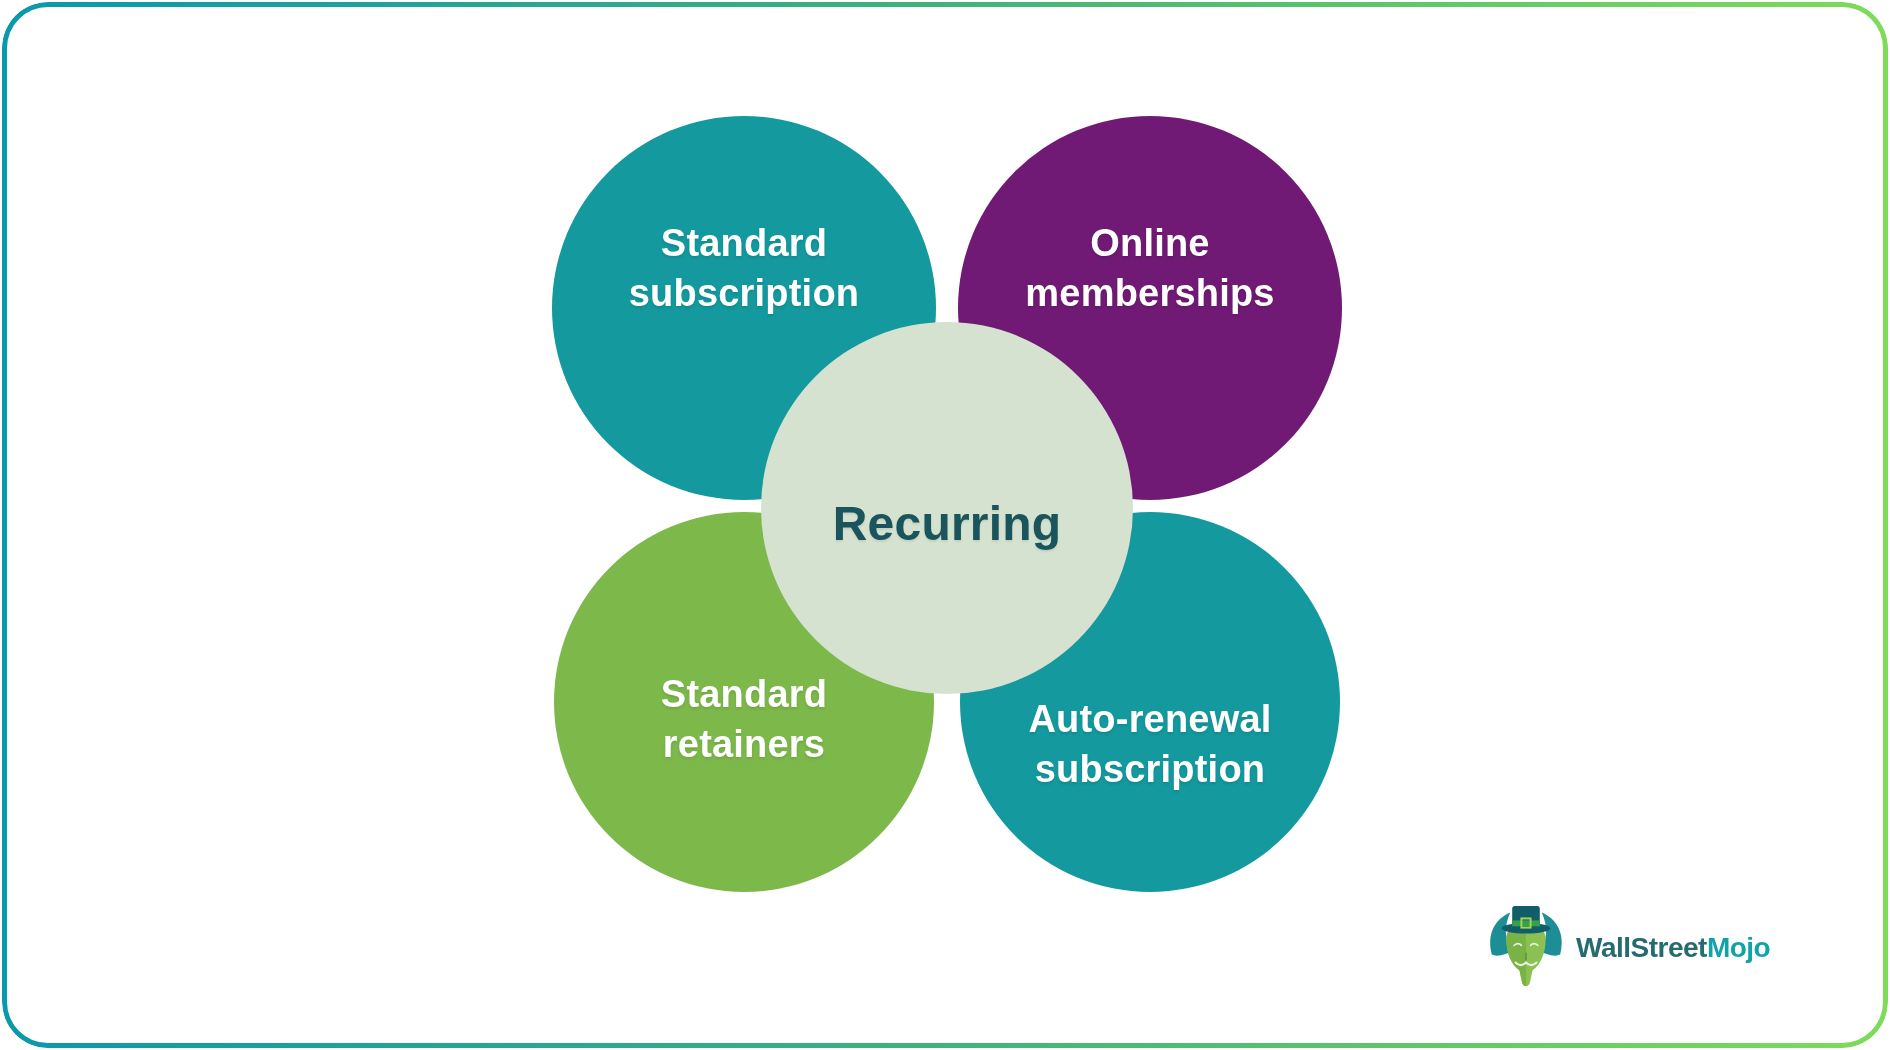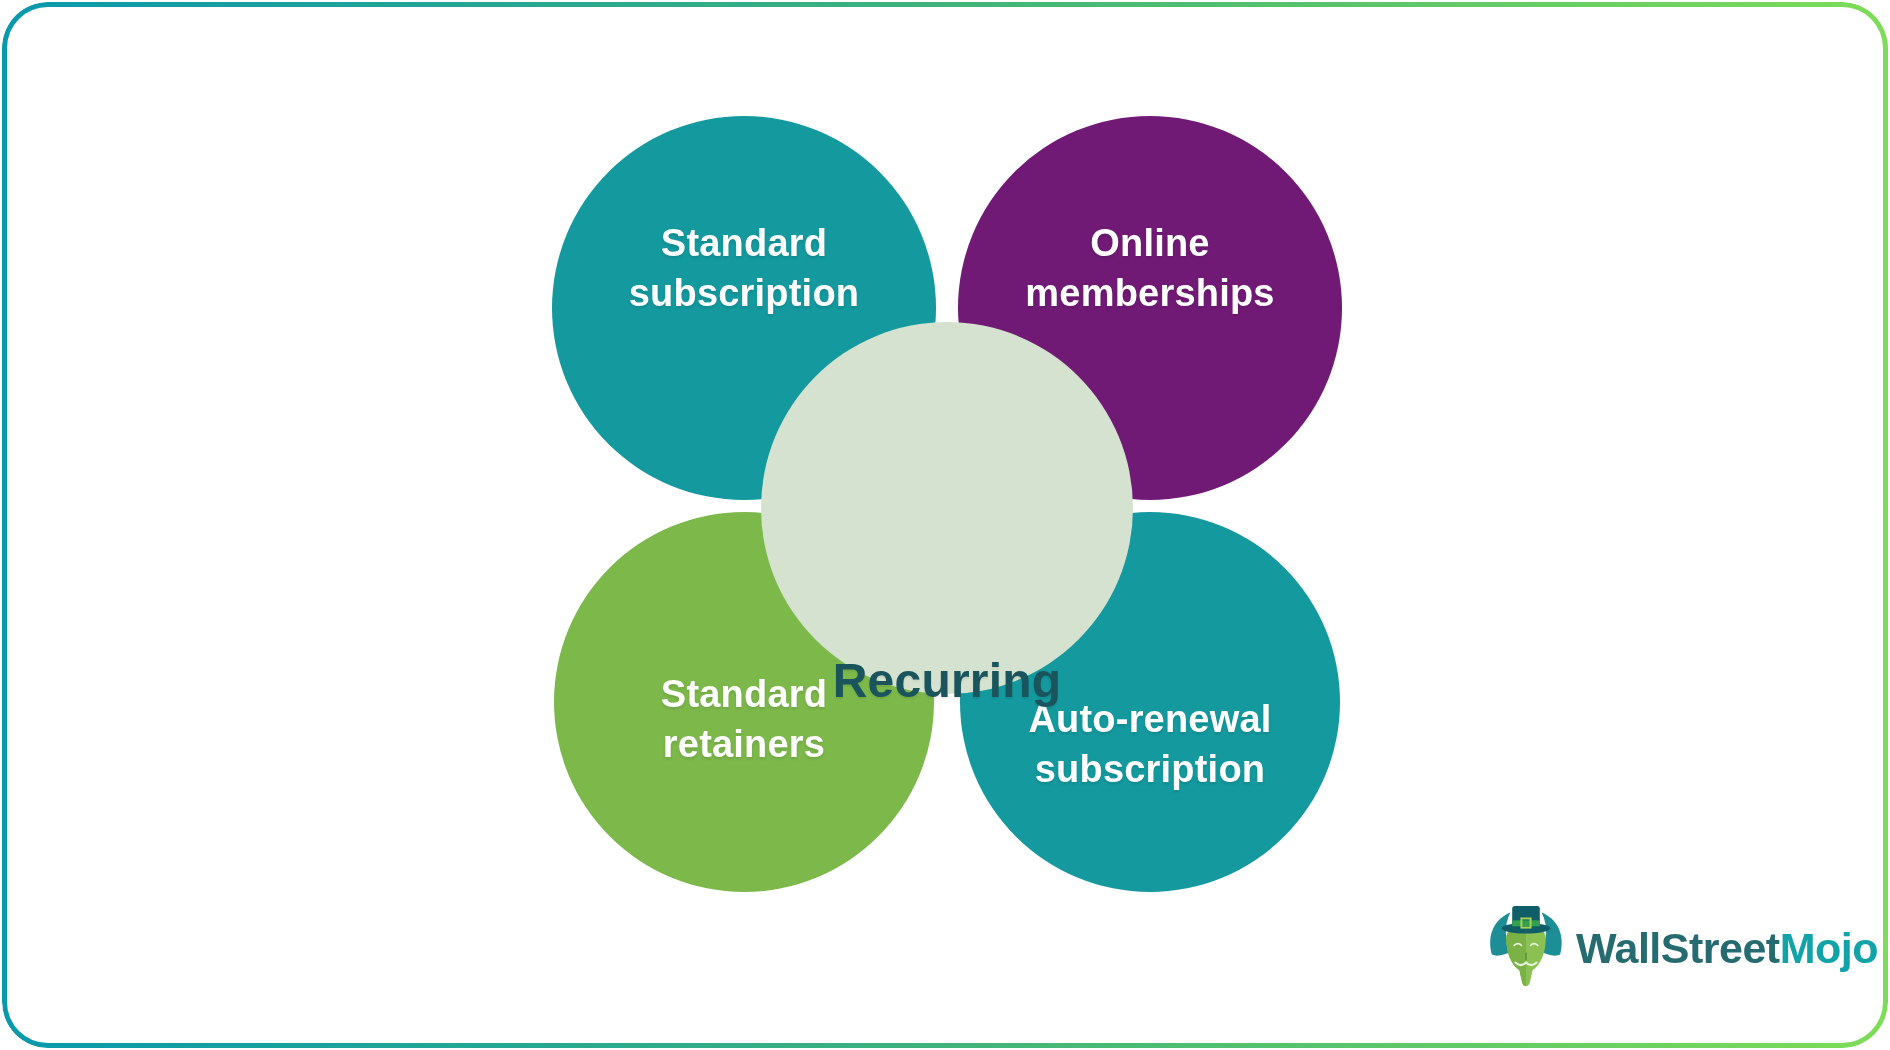--- a/index.html
+++ b/index.html
@@ -36,21 +36,20 @@
     justify-content: center;
   }
   .c-tl { left: 552px; top: 116px; width: 384px; height: 384px; background: #13999E; }
   .c-tr { left: 958px; top: 116px; width: 384px; height: 384px; background: #701a75; }
   .c-bl { left: 554px; top: 512px; width: 380px; height: 380px; background: #7DB84B; }
   .c-br { left: 960px; top: 512px; width: 380px; height: 380px; background: #13999E; }
   .c-center {
     left: 761px; top: 322px; width: 372px; height: 372px;
     background: #D6E2D0;
     z-index: 2;
-    align-items: flex-end;
   }
   .node-label {
     text-align: center;
     font-weight: 700;
     font-size: 38px;
     line-height: 50px;
     color: #ffffff;
     text-shadow: 0 2px 3px rgba(0,0,0,0.10);
     letter-spacing: 0.2px;
   }
@@ -71,21 +70,21 @@
     top: 900px;
     height: 96px;
     display: flex;
     align-items: center;
     gap: 10px;
     z-index: 3;
   }
   .mascot { width: 80px; height: 92px; display: block; }
   .logo-text {
     font-weight: 700;
-    font-size: 43px;
+    font-size: 28px;
     letter-spacing: -0.5px;
     white-space: nowrap;
     color: #266B70;
   }
   .logo-text .lt-accent { color: #12A3A9; }
 </style>
 </head>
 <body>
 
 <div class="canvas">

